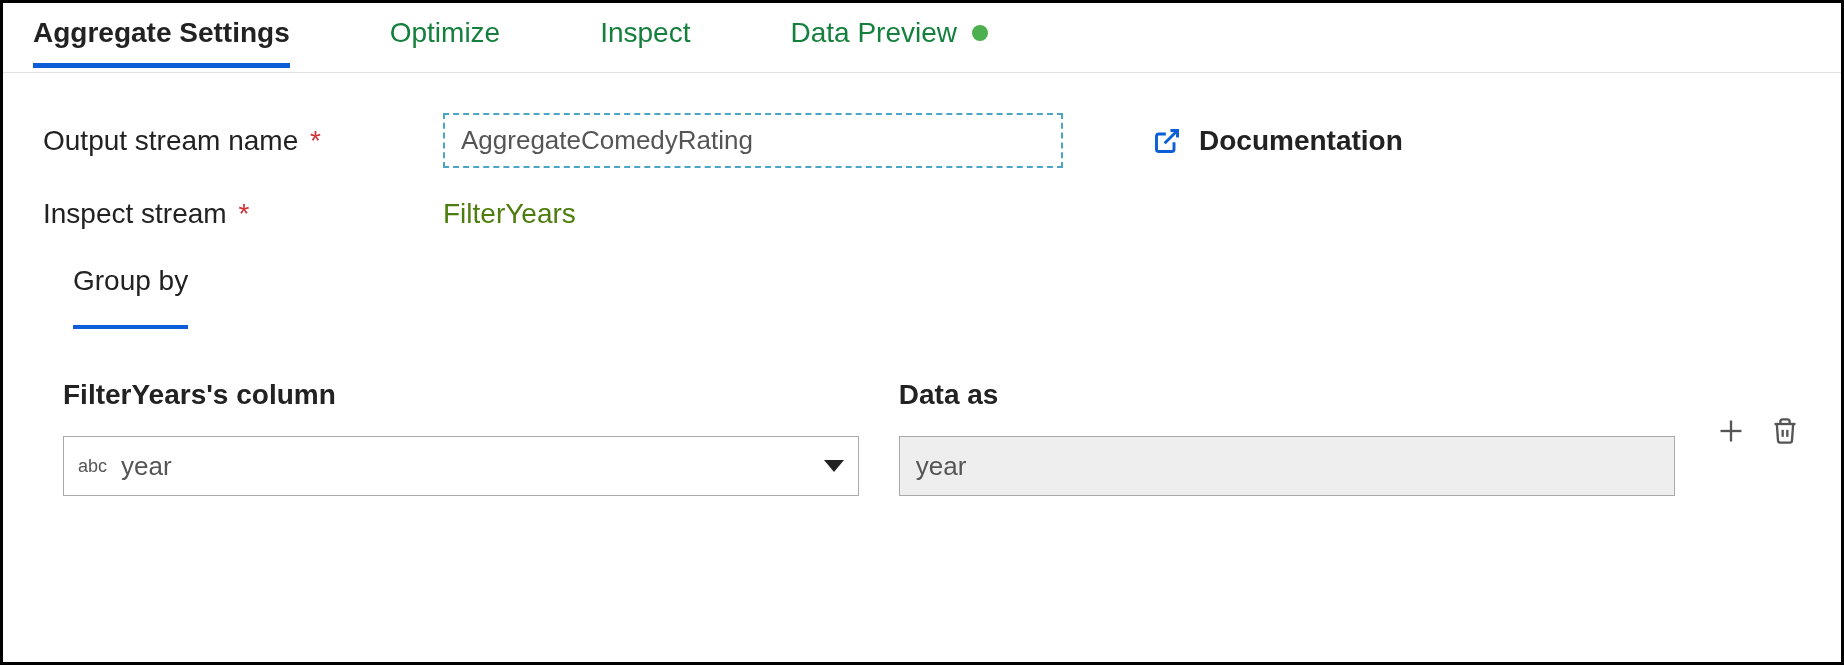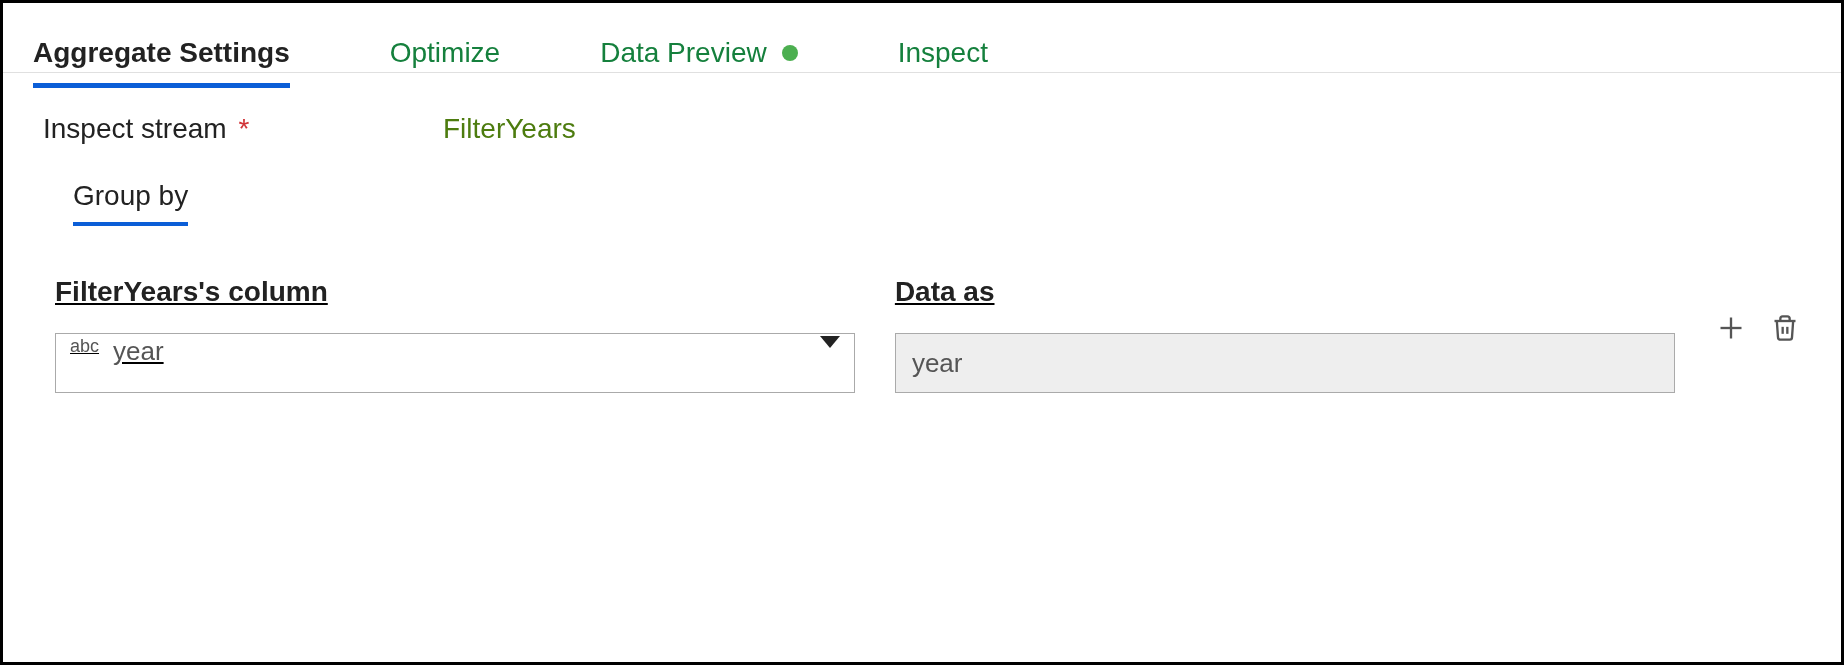--- a/index.html
+++ b/index.html
@@ -10,23 +10,23 @@
     body {
       font-family: 'Segoe UI', Tahoma, Geneva, Verdana, sans-serif;
       background: #fff;
       width: 1844px;
       height: 665px;
       border: 3px solid #000;
       overflow: hidden;
     }
     .tabs-main {
       display: flex;
-      align-items: flex-start;
+      align-items: flex-end;
       border-bottom: 1px solid #e0e0e0;
-      padding: 16px 30px;
+      padding: 4px 30px;
       gap: 100px;
       height: 70px;
     }
     .tab-main {
       font-size: 28px;
       color: #15803d;
       cursor: pointer;
       padding: 18px 0 14px 0;
       border-bottom: 5px solid transparent;
       display: flex;
@@ -95,52 +95,51 @@
       display: flex;
       gap: 60px;
       margin-top: 35px;
       margin-left: 30px;
       margin-bottom: 50px;
     }
     .sub-tab {
       font-size: 28px;
       color: #888;
       cursor: pointer;
-      padding-bottom: 10px;
+      padding-bottom: 28px;
       border-bottom: 3px solid transparent;
     }
     .sub-tab.active {
       color: #222;
       border-bottom: 4px solid #0b5ed7;
     }
     .columns {
       display: flex;
       gap: 40px;
       align-items: flex-start;
-      margin-left: 12px;
-      text-decoration: underline;
+      margin-left: 20px;
     }
     .col-left {
       width: 810px;
     }
     .col-right {
       width: 790px;
     }
     .col-header {
       font-size: 28px;
       font-weight: 700;
       color: #222;
       margin-bottom: 25px;
     }
     .select-box {
       display: flex;
-      align-items: flex-start;
+      align-items: center;
       border: 1px solid #aaa;
       height: 60px;
-      padding: 2px 14px;
+      padding: 10px 14px;
       cursor: pointer;
       background: #fff;
     }
     .type-prefix {
       font-size: 18px;
       color: #555;
       margin-right: 14px;
     }
     .select-value {
       font-size: 26px;
@@ -183,29 +182,44 @@
       width: 28px;
       height: 28px;
     }
   </style>
 </head>
 <body>
 
 <div class="tabs-main">
   <div class="tab-main active">Aggregate Settings</div>
   <div class="tab-main">Optimize</div>
+  <div class="tab-main">Inspect</div>
   <div class="tab-main">
     <span>Data Preview</span>
     <span class="status-dot"></span>
   </div>
-  <div class="tab-main">Inspect</div>
 </div>
 
 <div class="content">
 
+  <div class="row">
+    <div class="label">
+      <span>Output stream name</span>
+      <span class="req">*</span>
+    </div>
+    <input class="text-input" type="text" value="AggregateComedyRating" style="">
+    <div class="doc-link">
+      <svg class="doc-icon" viewBox="0 0 24 24" fill="none" stroke="currentColor" stroke-width="2.5">
+        <path d="M18 13v6a2 2 0 0 1-2 2H5a2 2 0 0 1-2-2V8a2 2 0 0 1 2-2h6"></path>
+        <polyline points="15 3 21 3 21 9"></polyline>
+        <line x1="10" y1="14" x2="21" y2="3"></line>
+      </svg>
+      <span>Documentation</span>
+    </div>
+  </div>
 
   <div class="row">
     <div class="label">
       <span>Inspect stream</span>
       <span class="req">*</span>
     </div>
     <span class="link">FilterYears</span>
   </div>
 
   <div class="sub-tabs">

